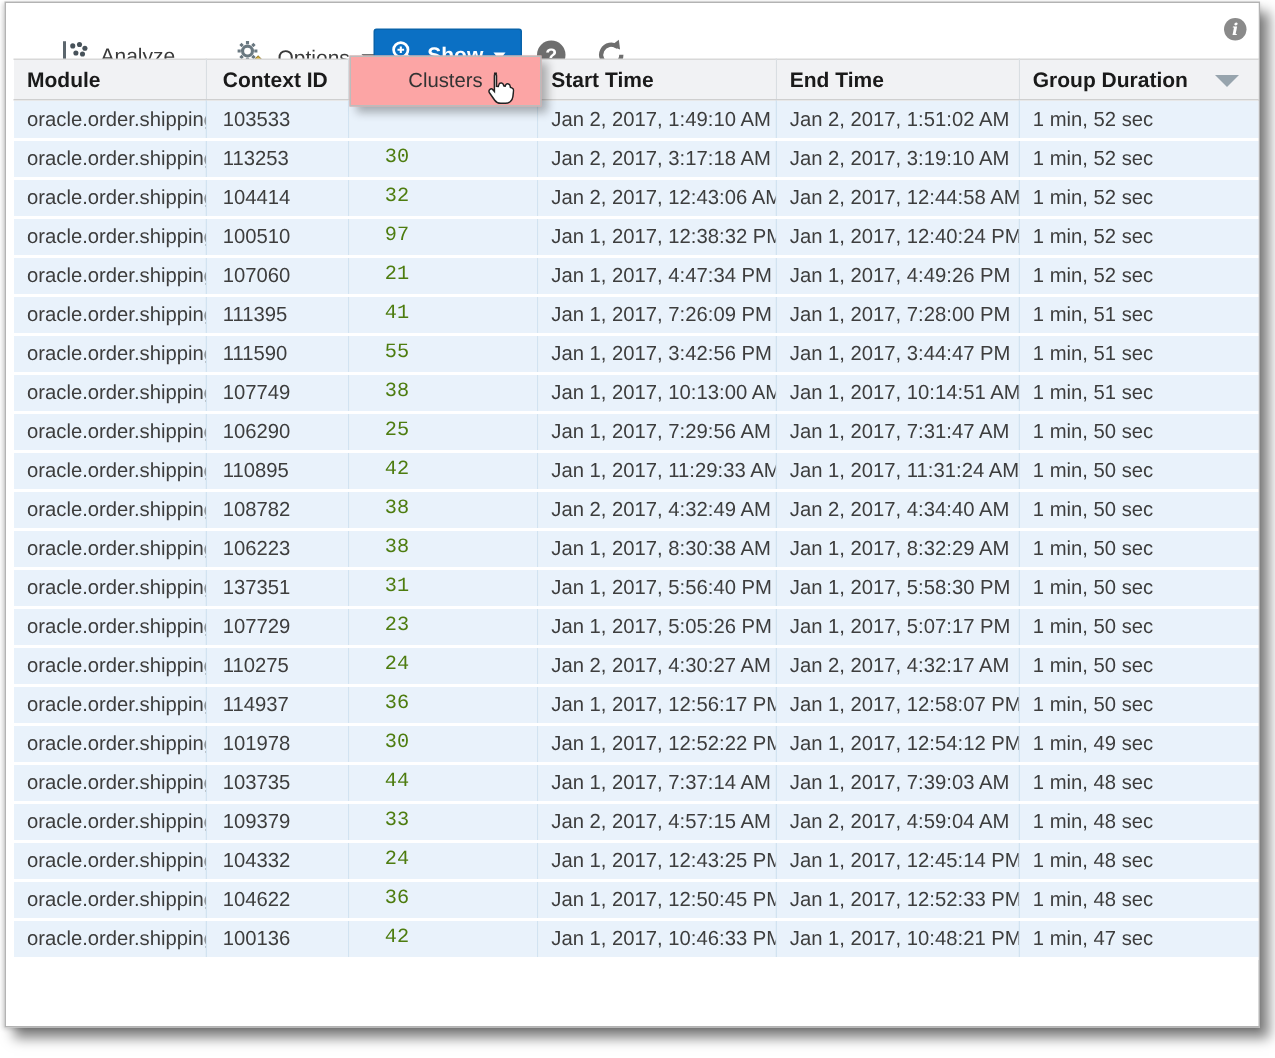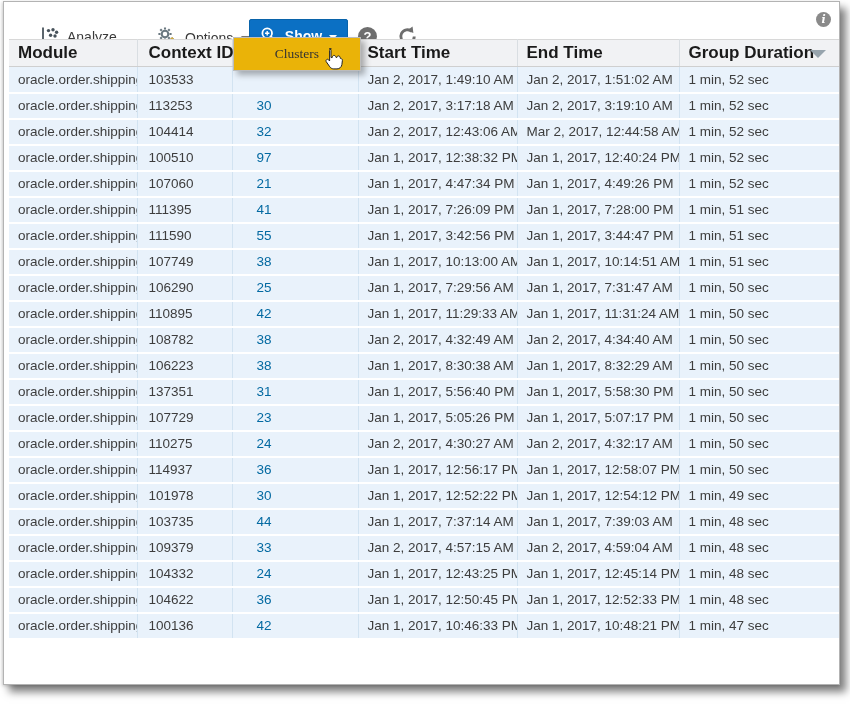--- a/index.html
+++ b/index.html
@@ -62,46 +62,46 @@
     text-align:center; line-height:15px;
   }
 
   
   .grid { position:absolute; left:5px; top:37px; width:830px; }
   table { border-collapse:collapse; table-layout:fixed; width:830px; }
   th {
     height:27px; background:#f1f2f4;
     border-top:1px solid #d8d8d8; border-bottom:1px solid #cfcfcf;
     border-right:1px solid #d9dee2;
-    font-size:17px; font-weight:bold; color:#1a1a1a;
+    font-size:14px; font-weight:bold; color:#1a1a1a;
     text-align:left; padding:0 0 0 9px; position:relative; white-space:nowrap;
   }
   th:last-child { border-right:none; }
   td {
     height:26px; background:#e9f2fb;
     border-right:1px solid #d2e3f1; border-bottom:2px solid #ffffff;
     font-size:13.5px; color:#3d3d3d; padding:0 0 0 9px;
     white-space:nowrap; overflow:hidden;
   }
   td:last-child { border-right:none; }
   th:nth-child(2), td:nth-child(2) { padding-left:11px; }
   th:nth-child(3), td:nth-child(3) { padding-left:24px; }
-  .link-cell { color:#0369a1; }
+  .link-cell { color:#4d7c0f;font-family:Liberation Mono, monospace; }
   .sort-desc {
     position:absolute; right:13px; top:10px; width:0; height:0;
     border-left:8px solid transparent; border-right:8px solid transparent;
     border-top:8px solid #97a4ad;
   }
 
   
   .dropdown-menu {
     position:absolute; left:229px; top:35px; width:128px;
-    background:#eab308; border:1px solid #bcbcbc;
+    background:#fca5a5; border:1px solid #bcbcbc;
     box-shadow:4px 4px 6px rgba(0,0,0,0.30);
-    z-index:30; padding:2px 0;font-family:Liberation Serif, serif;
+    z-index:30; padding:2px 0;
   }
   .menu-item {
     position:relative; height:28px; line-height:28px;
     text-align:center; font-size:13.5px; color:#333333;
   }
   .cursor-overlay { position:absolute; left:88px; top:7px; z-index:5; }
 </style>
 </head>
 <body>
 
@@ -206,21 +206,21 @@
               <td class="link-cell">30</td>
               <td>Jan 2, 2017, 3:17:18 AM</td>
               <td>Jan 2, 2017, 3:19:10 AM</td>
               <td>1 min, 52 sec</td>
             </tr>
             <tr>
               <td>oracle.order.shipping</td>
               <td>104414</td>
               <td class="link-cell">32</td>
               <td>Jan 2, 2017, 12:43:06 AM</td>
-              <td>Mar 2, 2017, 12:44:58 AM</td>
+              <td>Jan 2, 2017, 12:44:58 AM</td>
               <td>1 min, 52 sec</td>
             </tr>
             <tr>
               <td>oracle.order.shipping</td>
               <td>100510</td>
               <td class="link-cell">97</td>
               <td>Jan 1, 2017, 12:38:32 PM</td>
               <td>Jan 1, 2017, 12:40:24 PM</td>
               <td>1 min, 52 sec</td>
             </tr>

